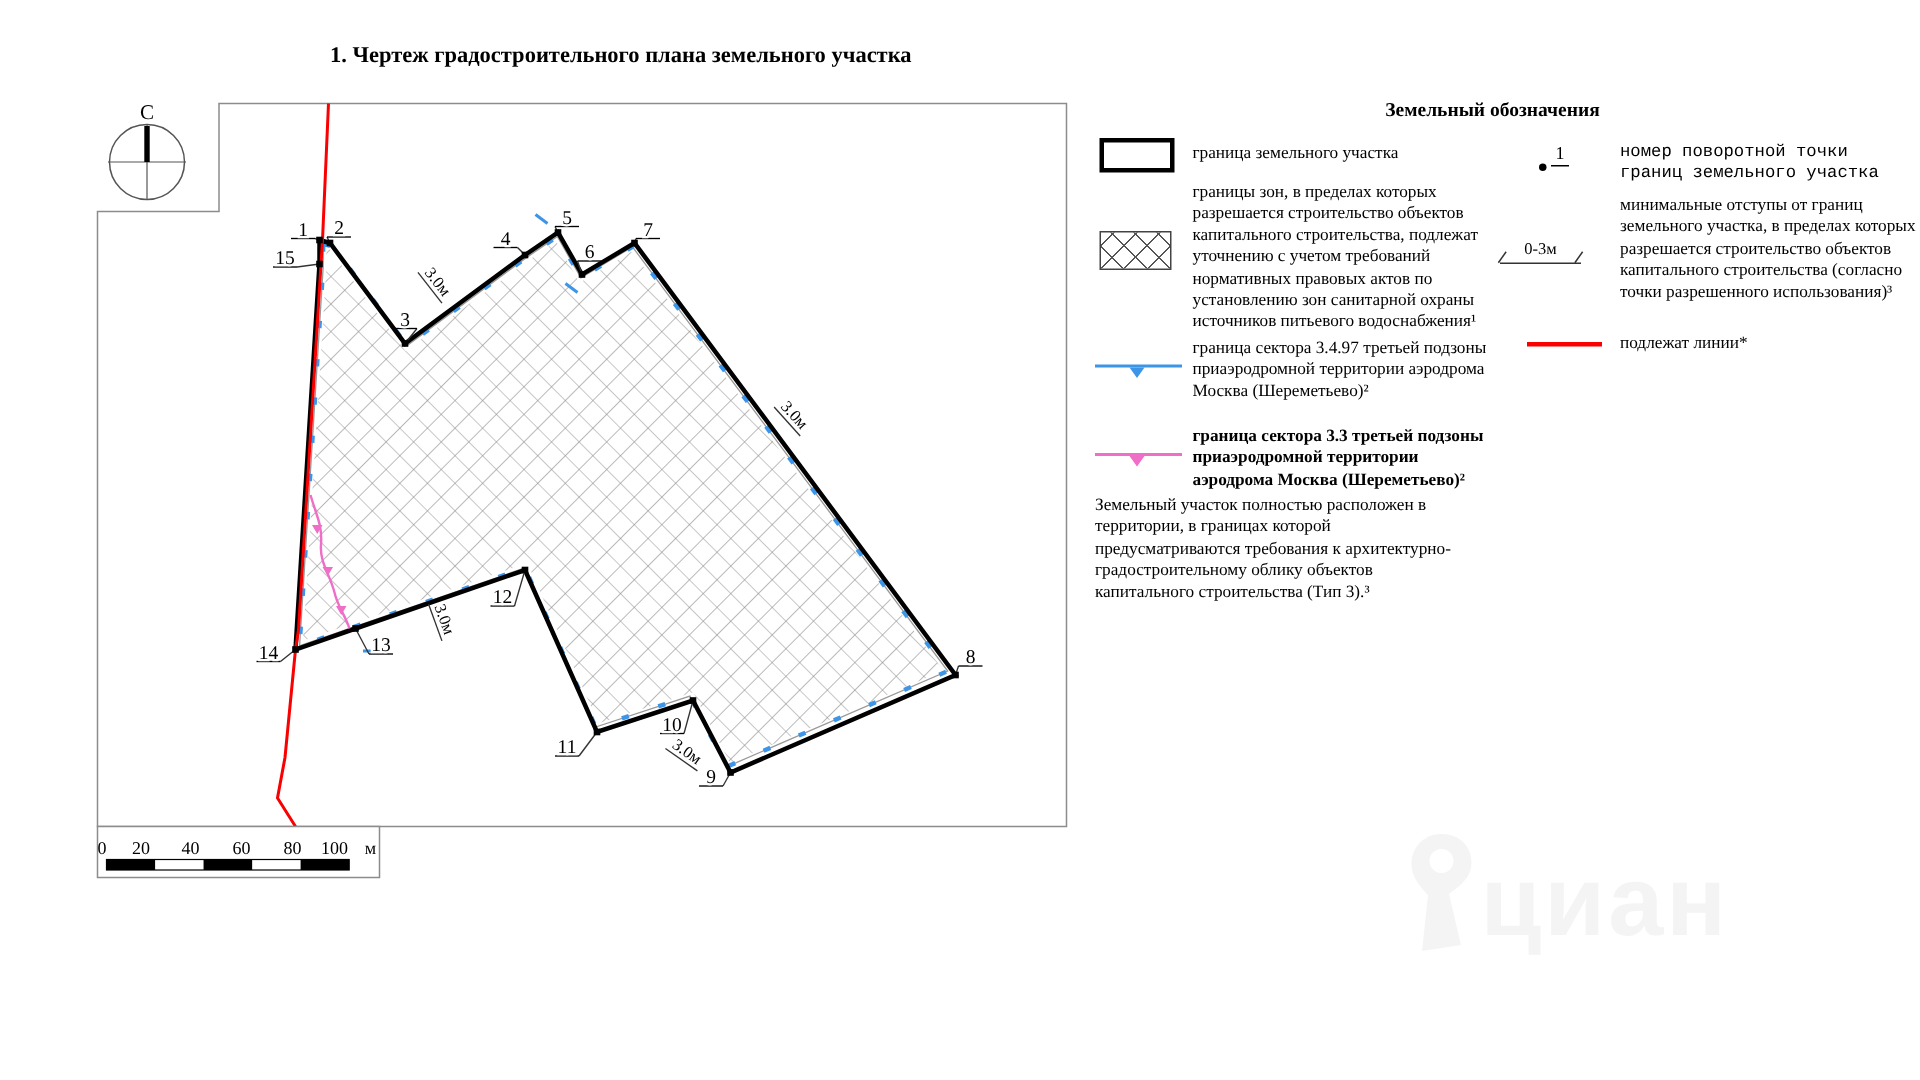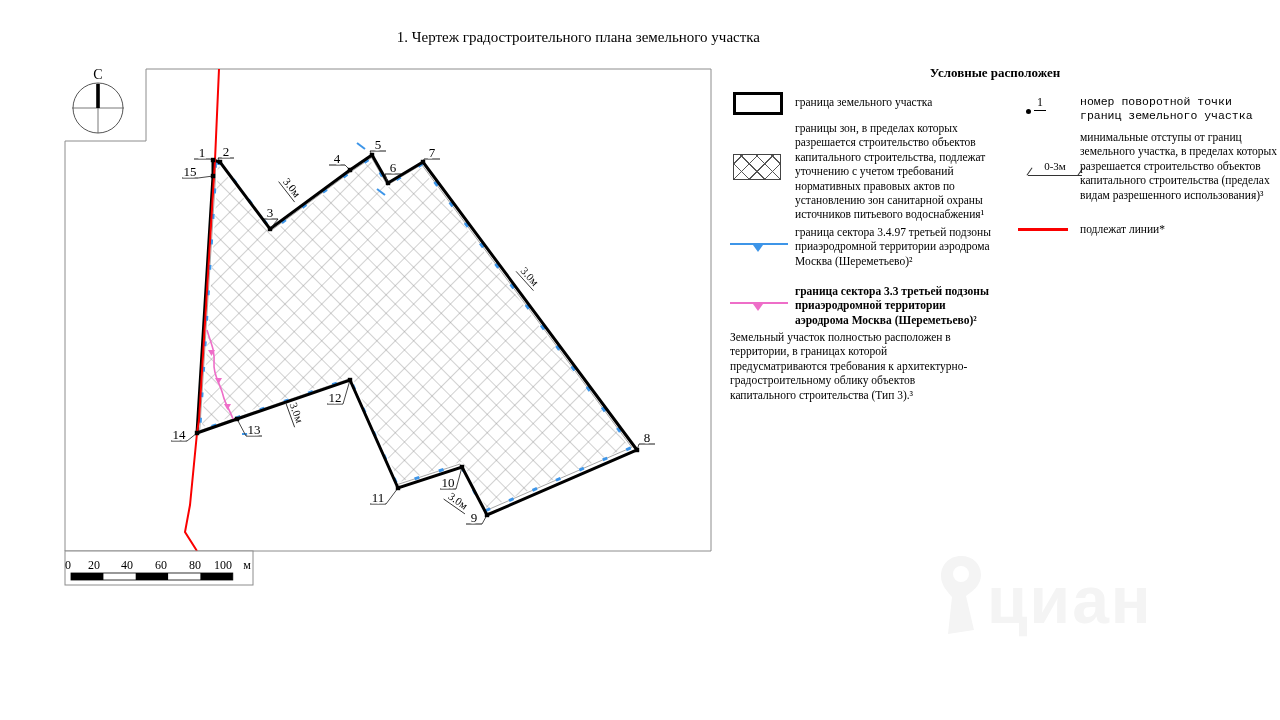--- a/index.html
+++ b/index.html
@@ -1,38 +1,38 @@
 <!DOCTYPE html>
 <html><head>
 <meta charset="utf-8">
 <style>
   html,body{margin:0;padding:0;background:#fff;width:1280px;height:720px;position:relative;
     font-family:"Liberation Serif",serif;color:#000;}
   .abs{position:absolute;}
-  #page-title{left:220px;top:29px;width:540px;text-align:right;font-weight:normal;font-size:15px;}
+  #page-title{left:220px;top:29px;width:540px;text-align:left;font-weight:bold;font-size:15px;}
   #legend-header{left:880px;top:65px;width:230px;text-align:center;font-weight:bold;font-size:13px;}
   .leg-text{font-size:11.5px;line-height:14.4px;}
   
   .sym-box{left:733px;top:92px;width:44px;height:17px;border:3px solid #000;}
   .sym-hatch{left:733px;top:154px;width:46px;height:24px;border:1px solid #444;
      background:
        repeating-linear-gradient(45deg,transparent 0 10px,#555 10px 11px),
        repeating-linear-gradient(-45deg,transparent 0 10px,#555 10px 11px);}
   .sym-line{width:58px;height:14px;}
   .sym-line .ln{position:absolute;left:0;top:6px;width:58px;height:2px;}
   .sym-line .tri{position:absolute;left:23px;top:8px;width:0;height:0;
      border-left:5px solid transparent;border-right:5px solid transparent;}
   .blue .ln{background:#3d95e8;}
   .blue .tri{border-top:7px solid #3d95e8;}
   .pink .ln{background:#ee6ec8;}
   .pink .tri{border-top:7px solid #ee6ec8;}
   #sym-turnpoint{left:1022px;top:95px;width:30px;height:22px;}
   #sym-turnpoint .dot{position:absolute;left:4px;top:14px;width:5px;height:5px;border-radius:50%;background:#000;}
   #sym-turnpoint .num{position:absolute;left:12px;top:0;font-size:12px;border-bottom:1px solid #000;padding:0 3px;}
-  #sym-offset{left:1028px;top:160px;width:54px;height:20px;font-size:11px;}
+  #sym-offset{left:1000px;top:160px;width:54px;height:20px;font-size:11px;}
   #sym-offset .txt{position:absolute;left:0;top:0;width:54px;text-align:center;}
   #sym-offset .line{position:absolute;left:0;top:15px;width:54px;height:1px;background:#333;}
   #sym-offset .tick{position:absolute;top:11px;width:9px;height:1px;background:#333;transform:rotate(-55deg);}
   #sym-redline{left:1018px;top:228px;width:50px;height:3px;background:#fa0000;}
   #watermark{left:935px;top:552px;color:#f4f4f4;font-family:"Liberation Sans",sans-serif;
      font-weight:bold;font-size:66px;letter-spacing:2px;display:flex;align-items:flex-end;}
   svg text{font-family:"Liberation Serif",serif;}
 </style>
 </head>
 <body>
@@ -196,21 +196,21 @@
     <text x="247" y="569" text-anchor="middle">м</text>
     <rect x="71" y="573" width="161.8" height="7" fill="#fff" stroke="#000" stroke-width="0.8"></rect>
     <rect x="71" y="573" width="32.4" height="7" fill="#000"></rect>
     <rect x="135.7" y="573" width="32.4" height="7" fill="#000"></rect>
     <rect x="200.4" y="573" width="32.4" height="7" fill="#000"></rect>
   </g>
 </svg>
 
 <div id="page-title" class="abs">1. Чертеж градостроительного плана земельного участка</div>
 
-<div id="legend-header" class="abs">Условные расположен</div>
+<div id="legend-header" class="abs">Земельный обозначения</div>
 
 <div class="abs sym-box"></div>
 <div class="abs sym-hatch"></div>
 <div class="abs sym-line blue" style="left:730px;top:237px;">
   <div class="ln"></div>
   <div class="tri"></div>
 </div>
 <div class="abs sym-line pink" style="left:730px;top:296px;">
   <div class="ln"></div>
   <div class="tri"></div>
@@ -228,21 +228,21 @@
 </div>
 <div id="sym-offset" class="abs">
   <div class="txt">0-3м</div>
   <div class="line"></div>
   <div class="tick" style="left:-3px;"></div>
   <div class="tick" style="left:48px;"></div>
 </div>
 <div id="sym-redline" class="abs"></div>
 
 <div class="abs leg-text" style="left:1080px;top:95px;width:200px;font-family:Liberation Mono, monospace;">номер поворотной точки границ земельного участка</div>
-<div class="abs leg-text" style="left:1080px;top:130px;width:200px;">минимальные отступы от границ земельного участка, в пределах которых разрешается строительство объектов капитального строительства (пределах видам разрешенного использования)³</div>
+<div class="abs leg-text" style="left:1080px;top:130px;width:200px;">минимальные отступы от границ земельного участка, в пределах которых разрешается строительство объектов капитального строительства (согласно точки разрешенного использования)³</div>
 <div class="abs leg-text" style="left:1080px;top:222px;width:200px;">подлежат линии*</div>
 
 <div id="watermark" class="abs">
   <svg width="52" height="86" viewBox="0 0 52 86">
     <path d="M26,4 C14,4 6,13 6,24 C6,33 12,39 17,45 L13,82 L39,78 L31,44 C38,39 46,33 46,23 C46,12 38,4 26,4 Z
              M26,14 a8,8 0 1 1 0,16 a8,8 0 1 1 0,-16 Z" fill="#f4f4f4"></path>
   </svg>
   <span>циан</span>
 </div>
 

